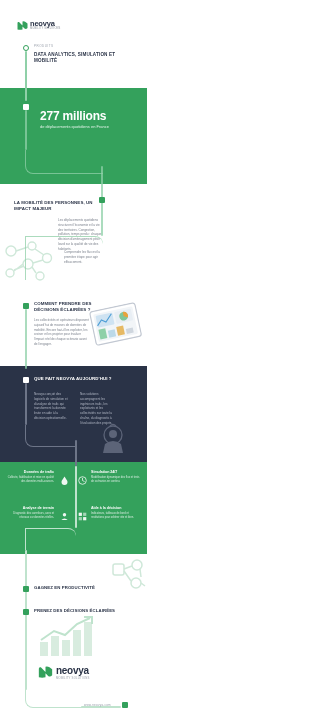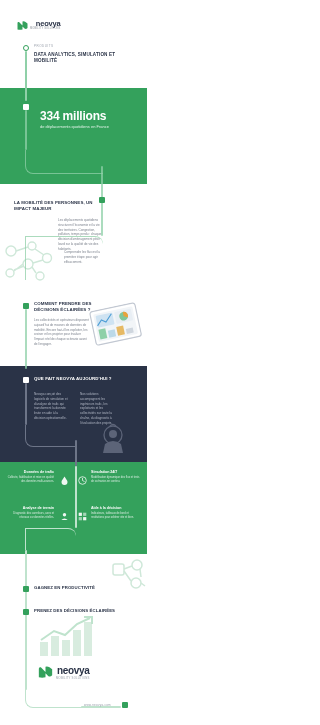--- a/index.html
+++ b/index.html
@@ -57,21 +57,20 @@
     position: absolute;
     display: flex;
     align-items: center;
     gap: 2px;
   }
   .logo-mark { flex: 0 0 auto; }
   .logo-word {
     display: flex;
     flex-direction: column;
     line-height: 1;
-    text-align: right;
   }
   .logo-name {
     font-size: 7.5px;
     font-weight: bold;
     letter-spacing: -0.2px;
     color: #2a3347;
   }
   .logo-tag {
     font-size: 2.6px;
     letter-spacing: 0.15px;
@@ -219,21 +218,21 @@
 
   <div class="eyebrow" style="left:34px;top:44px;">PRODUITS</div>
   <div class="kicker-title" style="left:34px;top:52px;width:100px;">DATA ANALYTICS, SIMULATION ET MOBILITÉ</div>
 
   <div class="node light" style="left:22.5px;top:104px;border-radius:1px;"></div>
   <div class="spine" style="left:25px;top:110px;height:40px;background:#8fd0a8;opacity:.75;"></div>
 
   <div class="elbow" style="left:25px;top:150px;width:78px;height:24px;border-left-width:1.6px;border-bottom-width:1.6px;border-bottom-left-radius:8px;opacity:.75;"></div>
   <div class="spine" style="left:101.4px;top:166px;height:70px;background:#8fd0a8;opacity:.75;"></div>
 
-  <div class="stat-num" style="left:40px;top:109px;">334 millions</div>
+  <div class="stat-num" style="left:40px;top:109px;">277 millions</div>
   <div class="stat-sub" style="left:40px;top:124px;width:86px;">de déplacements quotidiens en France</div>
 
   <div class="node" style="left:99px;top:197px;"></div>
 
   <div class="sec-title" style="left:14px;top:200px;width:88px;">LA MOBILITÉ DES PERSONNES, UN IMPACT MAJEUR</div>
   <div class="body-text" style="left:58px;top:218px;width:46px;">Les déplacements quotidiens structurent l'économie et la vie des territoires. Congestion, pollution, temps perdu : chaque décision d'aménagement pèse lourd sur la qualité de vie des habitants.</div>
   <div class="body-text" style="left:64px;top:250px;width:38px;">Comprendre les flux est la première étape pour agir efficacement.</div>
 
   <div class="illus" style="left:2px;top:240px;">
     <svg width="54" height="44" viewBox="0 0 54 44">

